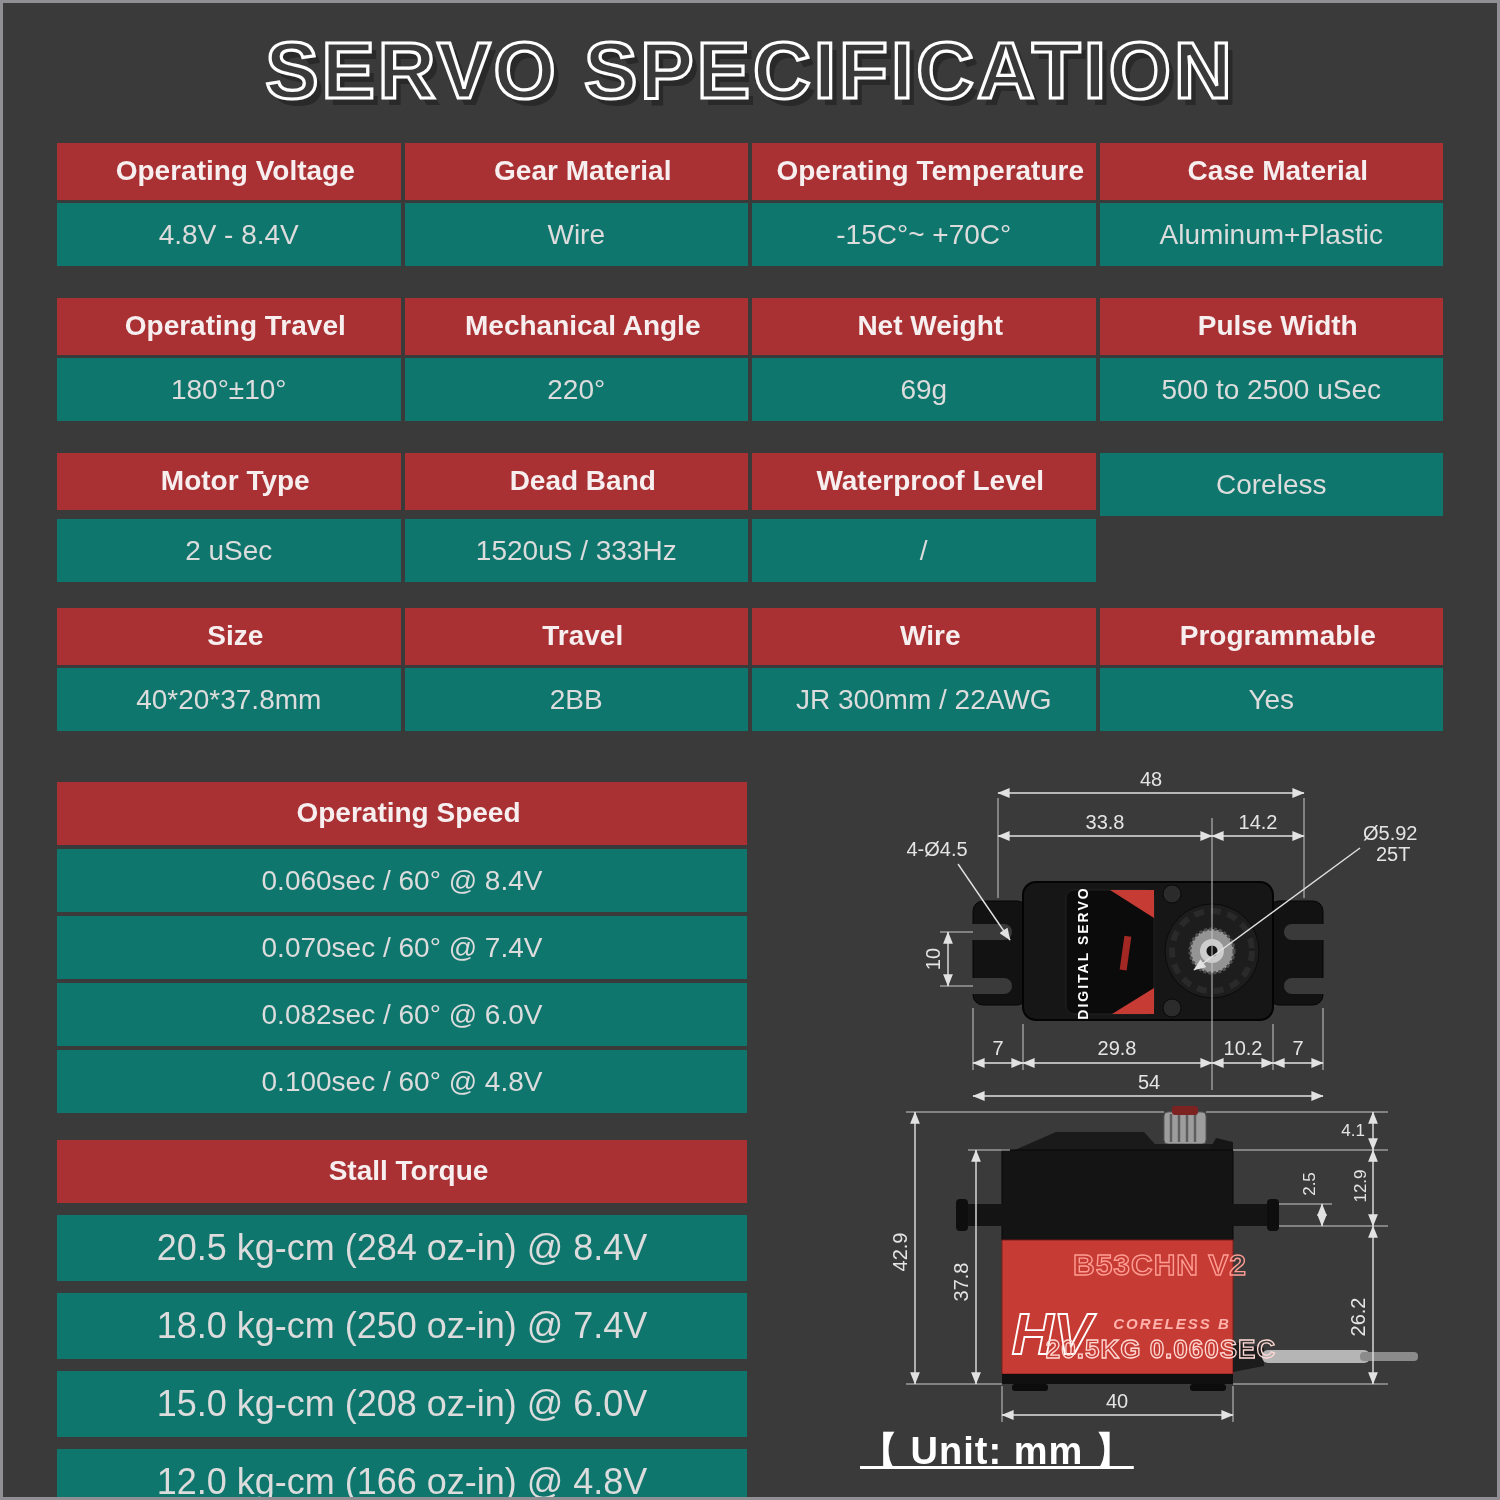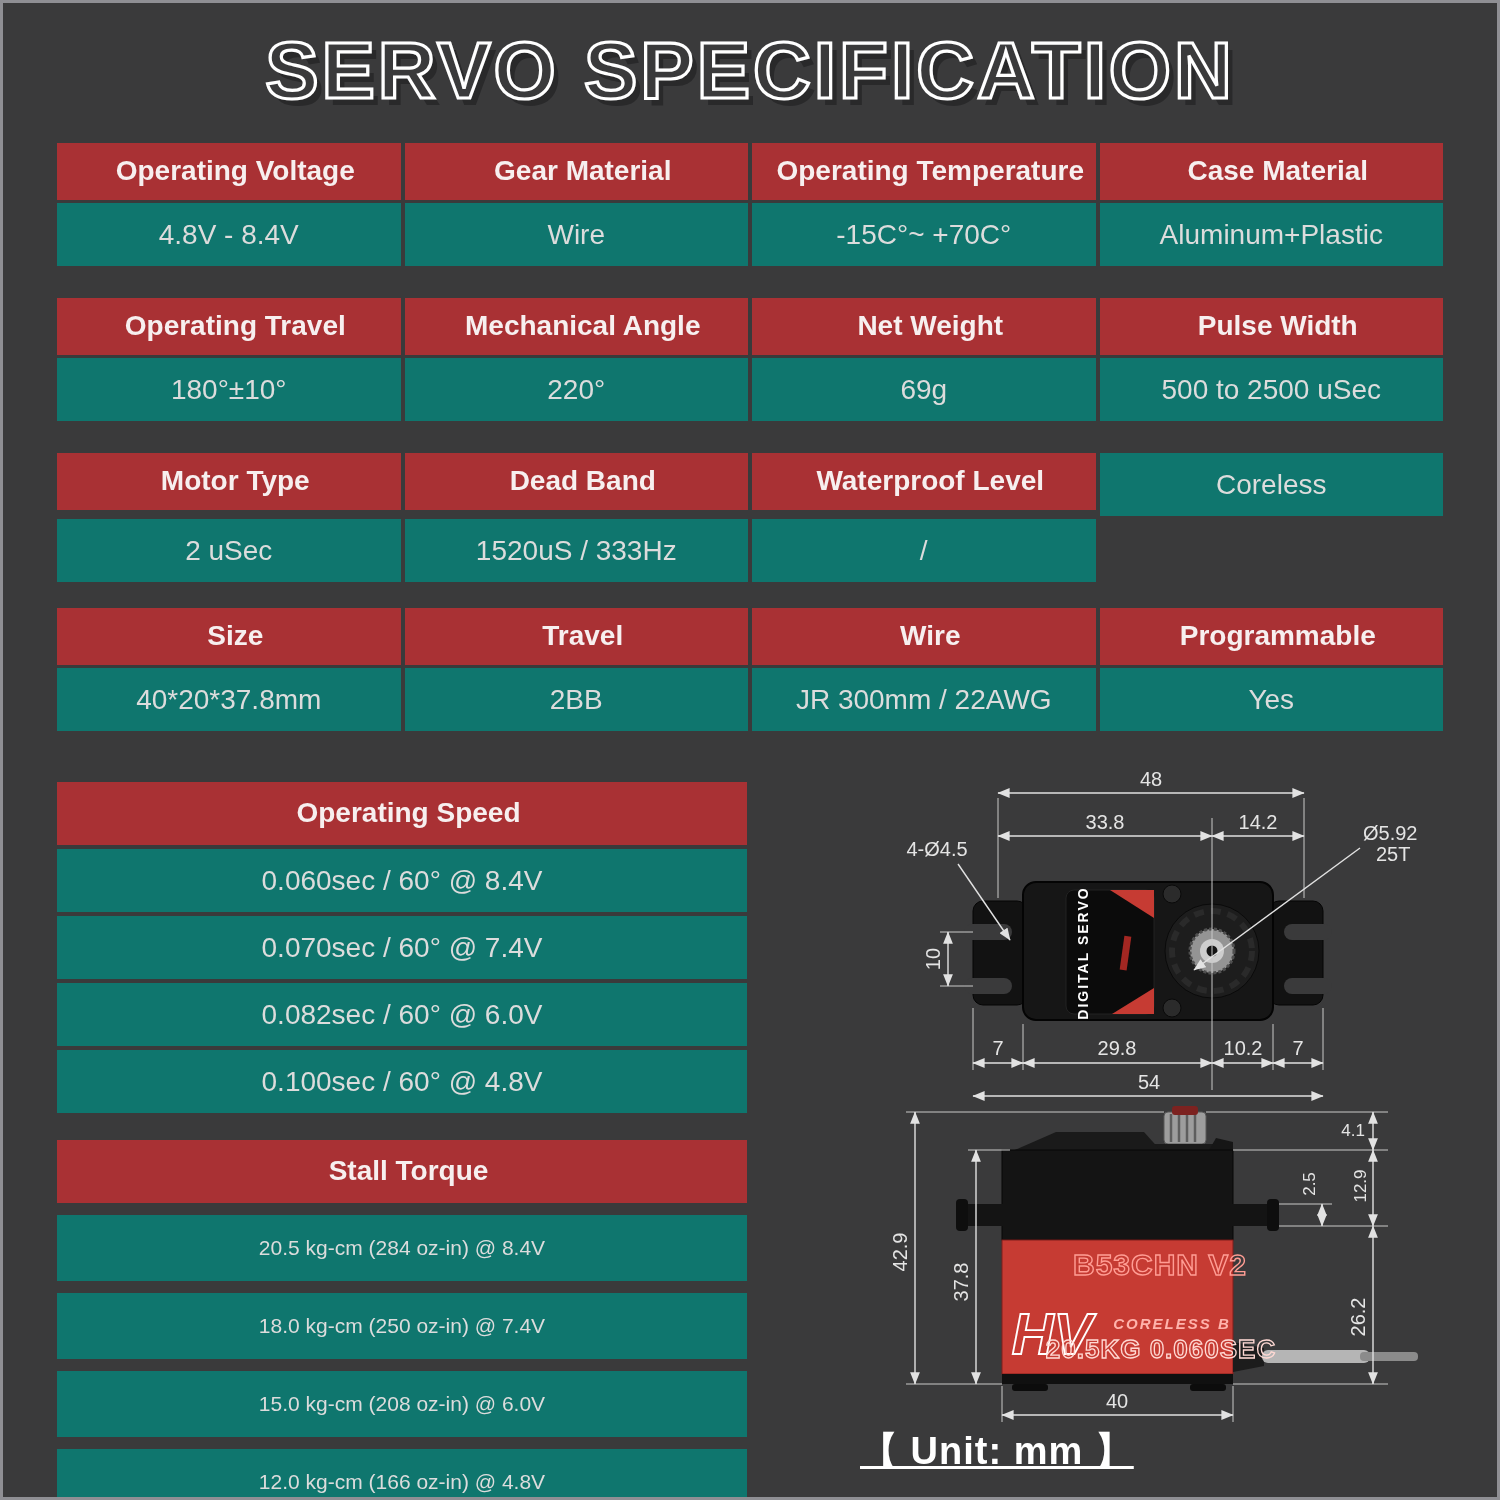--- a/index.html
+++ b/index.html
@@ -32,21 +32,21 @@
   }
 
   
   .sec{
     position:absolute;left:57px;width:690px;
     display:grid;grid-template-columns:1fr;row-gap:4px;
   }
   .sec .hcell{height:63px;}
   .sec .vcell{height:63px;}
   .sec.torque{row-gap:12px;}
-  .sec.torque .vcell{height:66px;font-size:21px;}
+  .sec.torque .vcell{height:66px;font-size:36px;}
 
   
   .drawing{position:absolute;}
   .unit-caption{
     position:absolute;left:860px;width:600px;top:1426px;
     text-align:left;font-size:38px;font-weight:700;color:#ffffff;letter-spacing:1px;text-decoration:underline;
   }
 
   svg text{font-family:"Liberation Sans", sans-serif;}
   .dim-t{fill:#e4e4e4;font-size:20px;}

